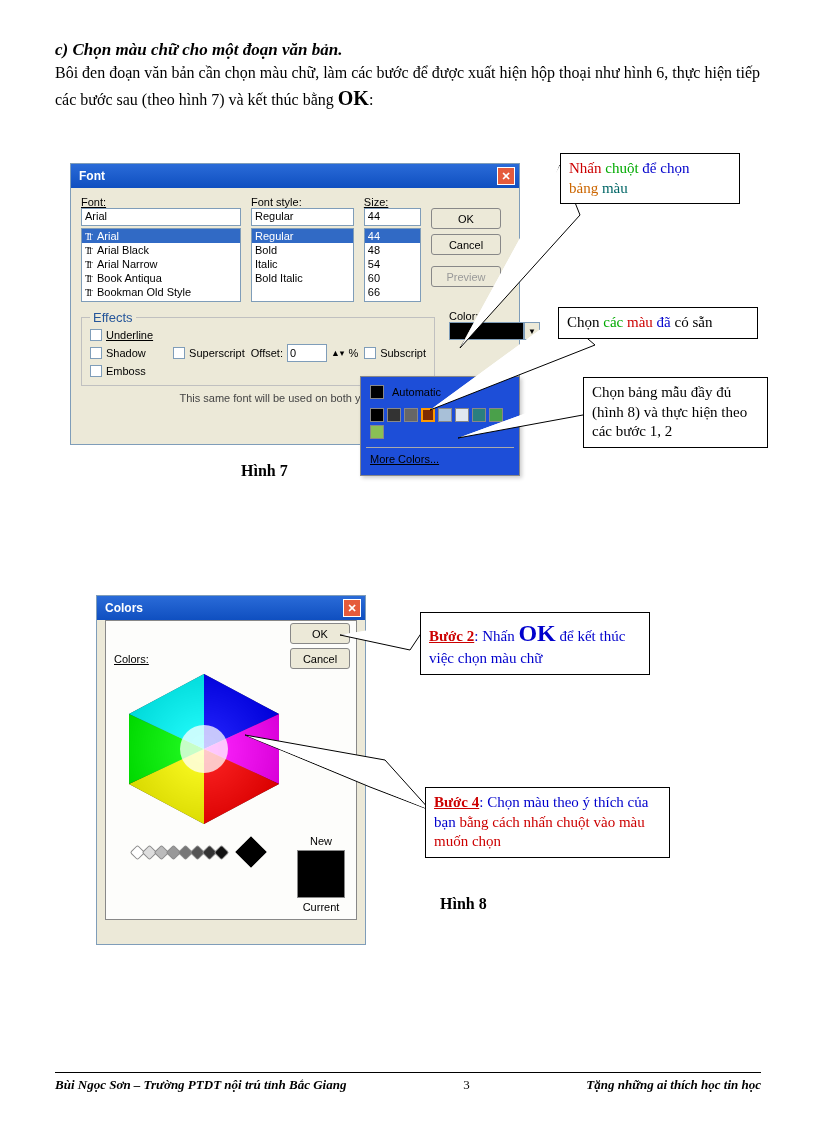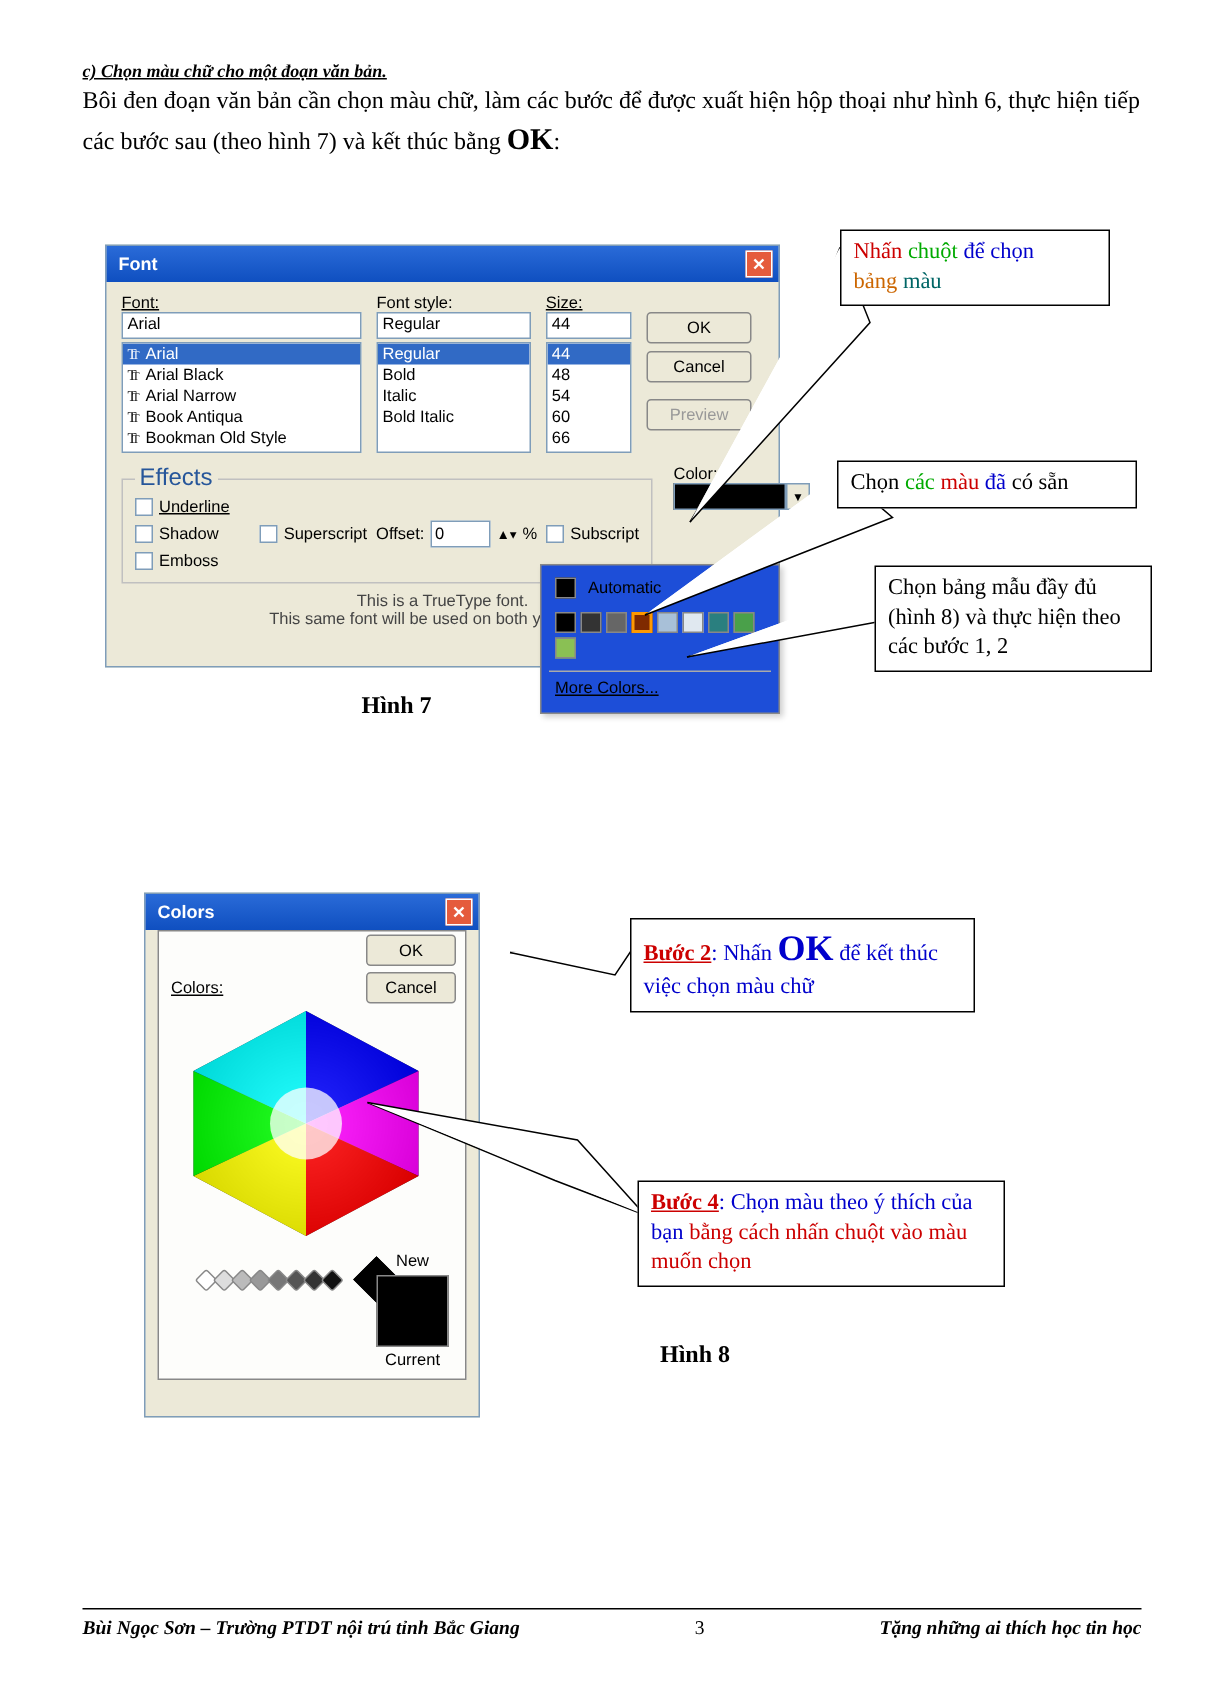--- a/index.html
+++ b/index.html
@@ -9,22 +9,21 @@
     padding: 0;
     background: #fff;
     width: 816px;
     height: 1123px;
     position: relative;
   }
   .page { padding: 40px 55px 0 55px; }
   .section-title {
     font-weight: bold;
     font-style: italic;
-    text-decoration: underline;
-    font-size: 12px;
+    font-size: 17px;
     margin-bottom: 2px;
   }
   .body-text { font-size: 16px; line-height: 1.4; }
   .ok-inline { font-size: 20px; font-weight: bold; }
   .caption { font-weight: bold; font-size: 16px; text-align: center; }
 
   
   .font-dialog {
     position: absolute; top: 163px; left: 70px;
     width: 450px; height: 282px;
@@ -56,21 +55,21 @@
   .tt-icon::after { content:"T"; font-family:serif; font-size:8px; }
   .btn {
     width:70px; height:21px; background:#ece9d8;
     border:1px solid #888; border-radius:3px; font-size:11px;
     display:flex;align-items:center;justify-content:center;
   }
   .btn.disabled { color:#999; }
   fieldset.effects {
     border:1px solid #c0c0c0; padding:4px 8px 8px 8px; margin:0;
   }
-  fieldset.effects legend { color:#26569a; font-size:16px; padding:0 3px;}
+  fieldset.effects legend { color:#26569a; font-size:13px; padding:0 3px;}
   .chk { display:flex; align-items:center; gap:4px; font-size:11px; }
   .chk .box { width:12px;height:12px;border:1px solid #7f9db9;background:#fff;}
   .spinner {
     width:40px;height:18px;border:1px solid #7f9db9;background:#fff;
     display:inline-flex;align-items:center;padding:0 2px;font-size:11px;
   }
   .color-swatch {
     width:75px;height:18px;border:1px solid #7f9db9;background:#000;vertical-align:middle;
   }
   .dd-arrow { width:16px;height:18px;border:1px solid #7f9db9;background:#ece9d8;
@@ -93,21 +92,21 @@
   .callout {
     position:absolute; background:#fff; border:1px solid #000;
     padding:5px 8px; font-family:"Times New Roman",serif; font-size:15px;
     line-height:1.3;
   }
   svg.leads { position:absolute; pointer-events:none; }
 
   
   .colors-dialog {
     position:absolute; top:595px; left:96px;
-    width:224px; height:350px;
+    width:270px; height:350px;
     background:#ece9d8; border:1px solid #7f9db9;
     font-family:Tahoma,sans-serif; font-size:11px;
   }
   .tabbar { display:flex; gap:0; padding:6px 8px 0 8px;}
   .tab {
     padding:3px 10px; border:1px solid #888; border-bottom:none;
     background:#ece9d8; font-size:11px;
   }
   .tab.active { background:#fdfdfb; }
   .tabpanel {
@@ -250,21 +249,20 @@
       </fieldset>
       <div style="width:110px;">
         <div class="lbl">Color:</div>
         <div style="display:flex;">
           <div class="color-swatch"></div>
           <div class="dd-arrow">▼</div>
         </div>
       </div>
     </div>
     <div class="hint">
-      <div>This is a TrueType font.</div>
       <div>This same font will be used on both your printer</div>
     </div>
   </div>
 </div>
 
 <div class="color-flyout">
   <div class="auto-row">
     <div class="sw" style="background:#000;"></div>
     <span>Automatic</span>
   </div>

